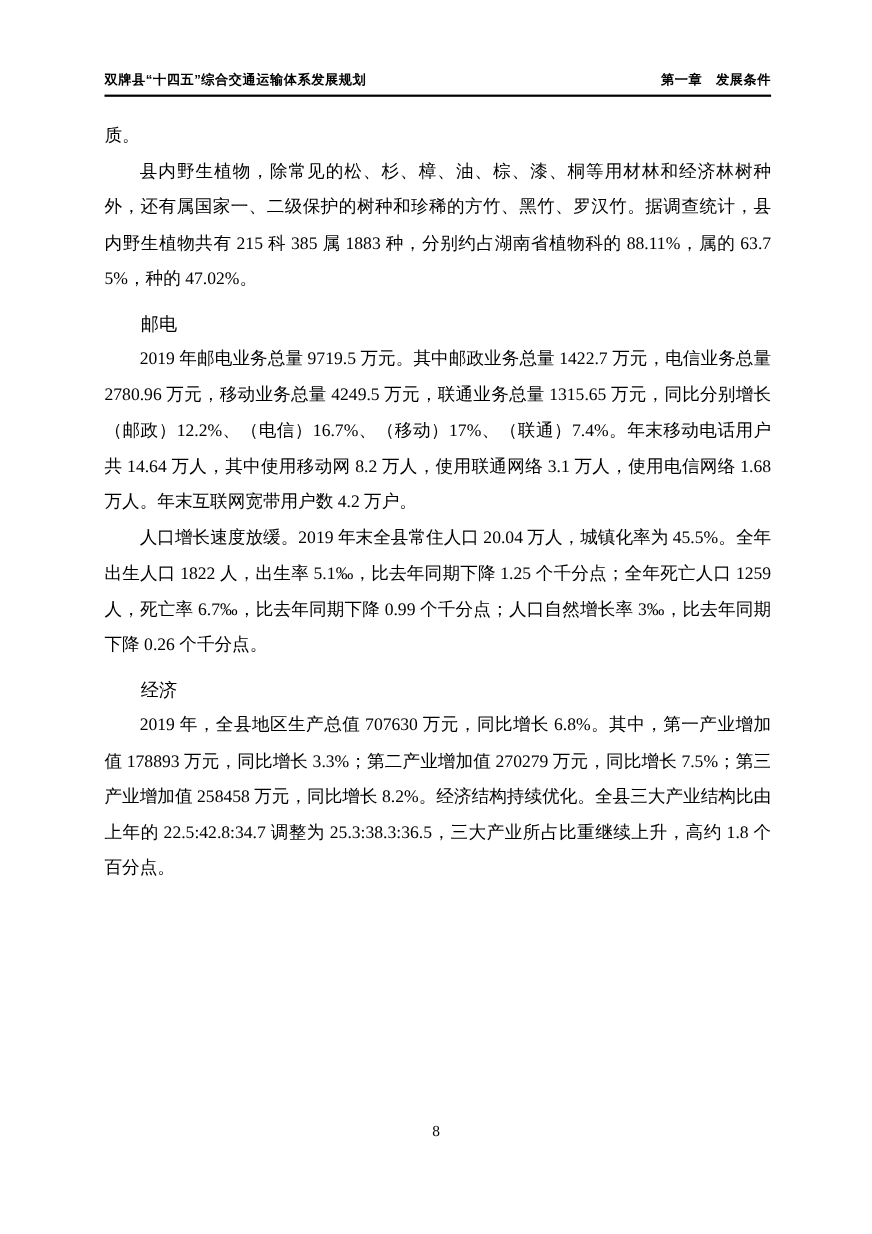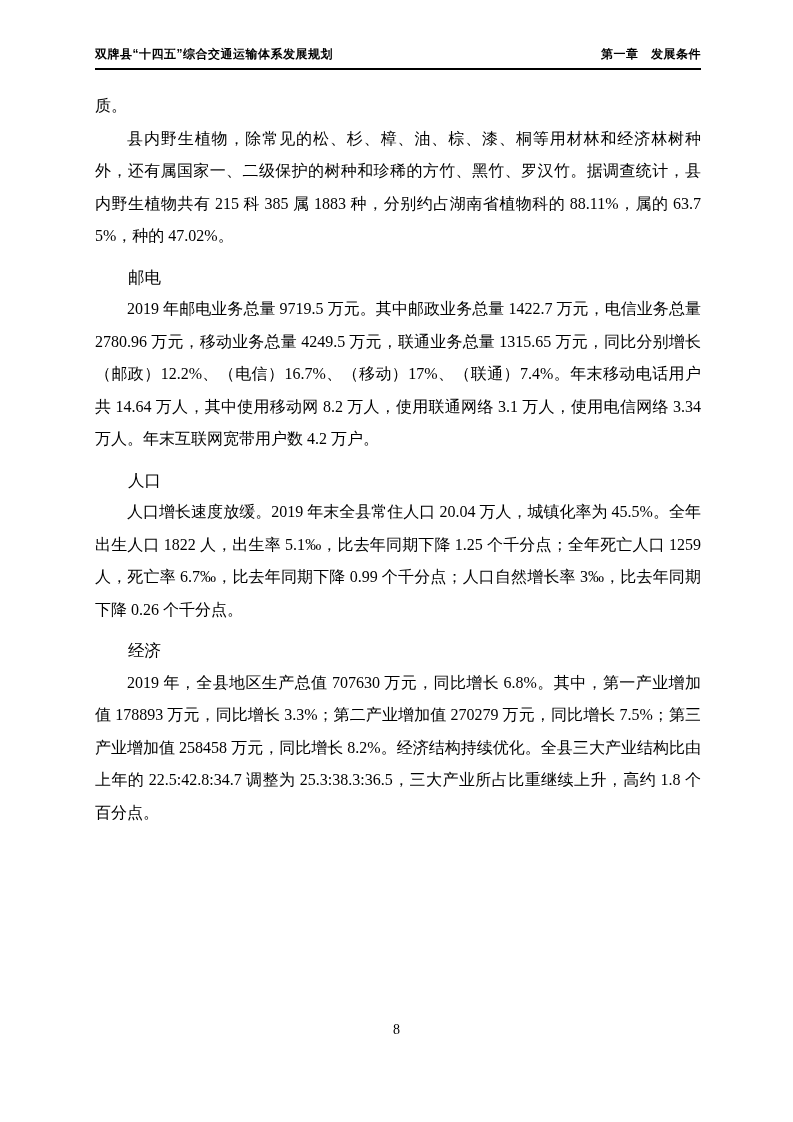--- a/index.html
+++ b/index.html
@@ -13,21 +13,21 @@
     font-family: "Liberation Serif", "DejaVu Serif", serif;
     color: #000000;
     position: relative;
     overflow: hidden;
   }
   .page {
     position: relative;
     width: 793px;
     height: 1122px;
     box-sizing: border-box;
-    padding: 46px 92px 0 95px;
+    padding: 64px 92px 0 95px;
     background: #ffffff;
   }
   .page-header {
     display: flex;
     justify-content: space-between;
     align-items: flex-end;
     border-bottom: 2px solid #000000;
     padding-bottom: 5px;
     font-family: "Liberation Sans", "DejaVu Sans", sans-serif;
     font-size: 12px;
@@ -78,23 +78,22 @@
 
   <main class="page-body">
 
     <p class="para no-indent">质。</p>
 
     <p class="para">县内野生植物，除常见的松、杉、樟、油、棕、漆、桐等用材林和经济林树种外，还有属国家一、二级保护的树种和珍稀的方竹、黑竹、罗汉竹。据调查统计，县内野生植物共有 215 科 385 属 1883 种，分别约占湖南省植物科的 88.11%，属的 63.75%，种的 47.02%。</p>
 
 
     <h3 class="section-heading">邮电</h3>
 
-    <p class="para">2019 年邮电业务总量 9719.5 万元。其中邮政业务总量 1422.7 万元，电信业务总量 2780.96 万元，移动业务总量 4249.5 万元，联通业务总量 1315.65 万元，同比分别增长（邮政）12.2%、（电信）16.7%、（移动）17%、（联通）7.4%。年末移动电话用户共 14.64 万人，其中使用移动网 8.2 万人，使用联通网络 3.1 万人，使用电信网络 3.34 万人。年末互联网宽带用户数 4.2 万户。</p>
+    <p class="para">2019 年邮电业务总量 9719.5 万元。其中邮政业务总量 1422.7 万元，电信业务总量 2780.96 万元，移动业务总量 4249.5 万元，联通业务总量 1315.65 万元，同比分别增长（邮政）12.2%、（电信）16.7%、（移动）17%、（联通）7.4%。年末移动电话用户共 14.64 万人，其中使用移动网 8.2 万人，使用联通网络 3.1 万人，使用电信网络 1.68 万人。年末互联网宽带用户数 4.2 万户。</p>
 
-    <h3 class="section-heading">人口</h3>
 
     <p class="para">人口增长速度放缓。2019 年末全县常住人口 20.04 万人，城镇化率为 45.5%。全年出生人口 1822 人，出生率 5.1‰，比去年同期下降 1.25 个千分点；全年死亡人口 1259 人，死亡率 6.7‰，比去年同期下降 0.99 个千分点；人口自然增长率 3‰，比去年同期下降 0.26 个千分点。</p>
 
     <h3 class="section-heading">经济</h3>
 
     <p class="para">2019 年，全县地区生产总值 707630 万元，同比增长 6.8%。其中，第一产业增加值 178893 万元，同比增长 3.3%；第二产业增加值 270279 万元，同比增长 7.5%；第三产业增加值 258458 万元，同比增长 8.2%。经济结构持续优化。全县三大产业结构比由上年的 22.5:42.8:34.7 调整为 25.3:38.3:36.5，三大产业所占比重继续上升，高约 1.8 个百分点。</p>
 
   </main>
 
   <footer class="page-footer">

